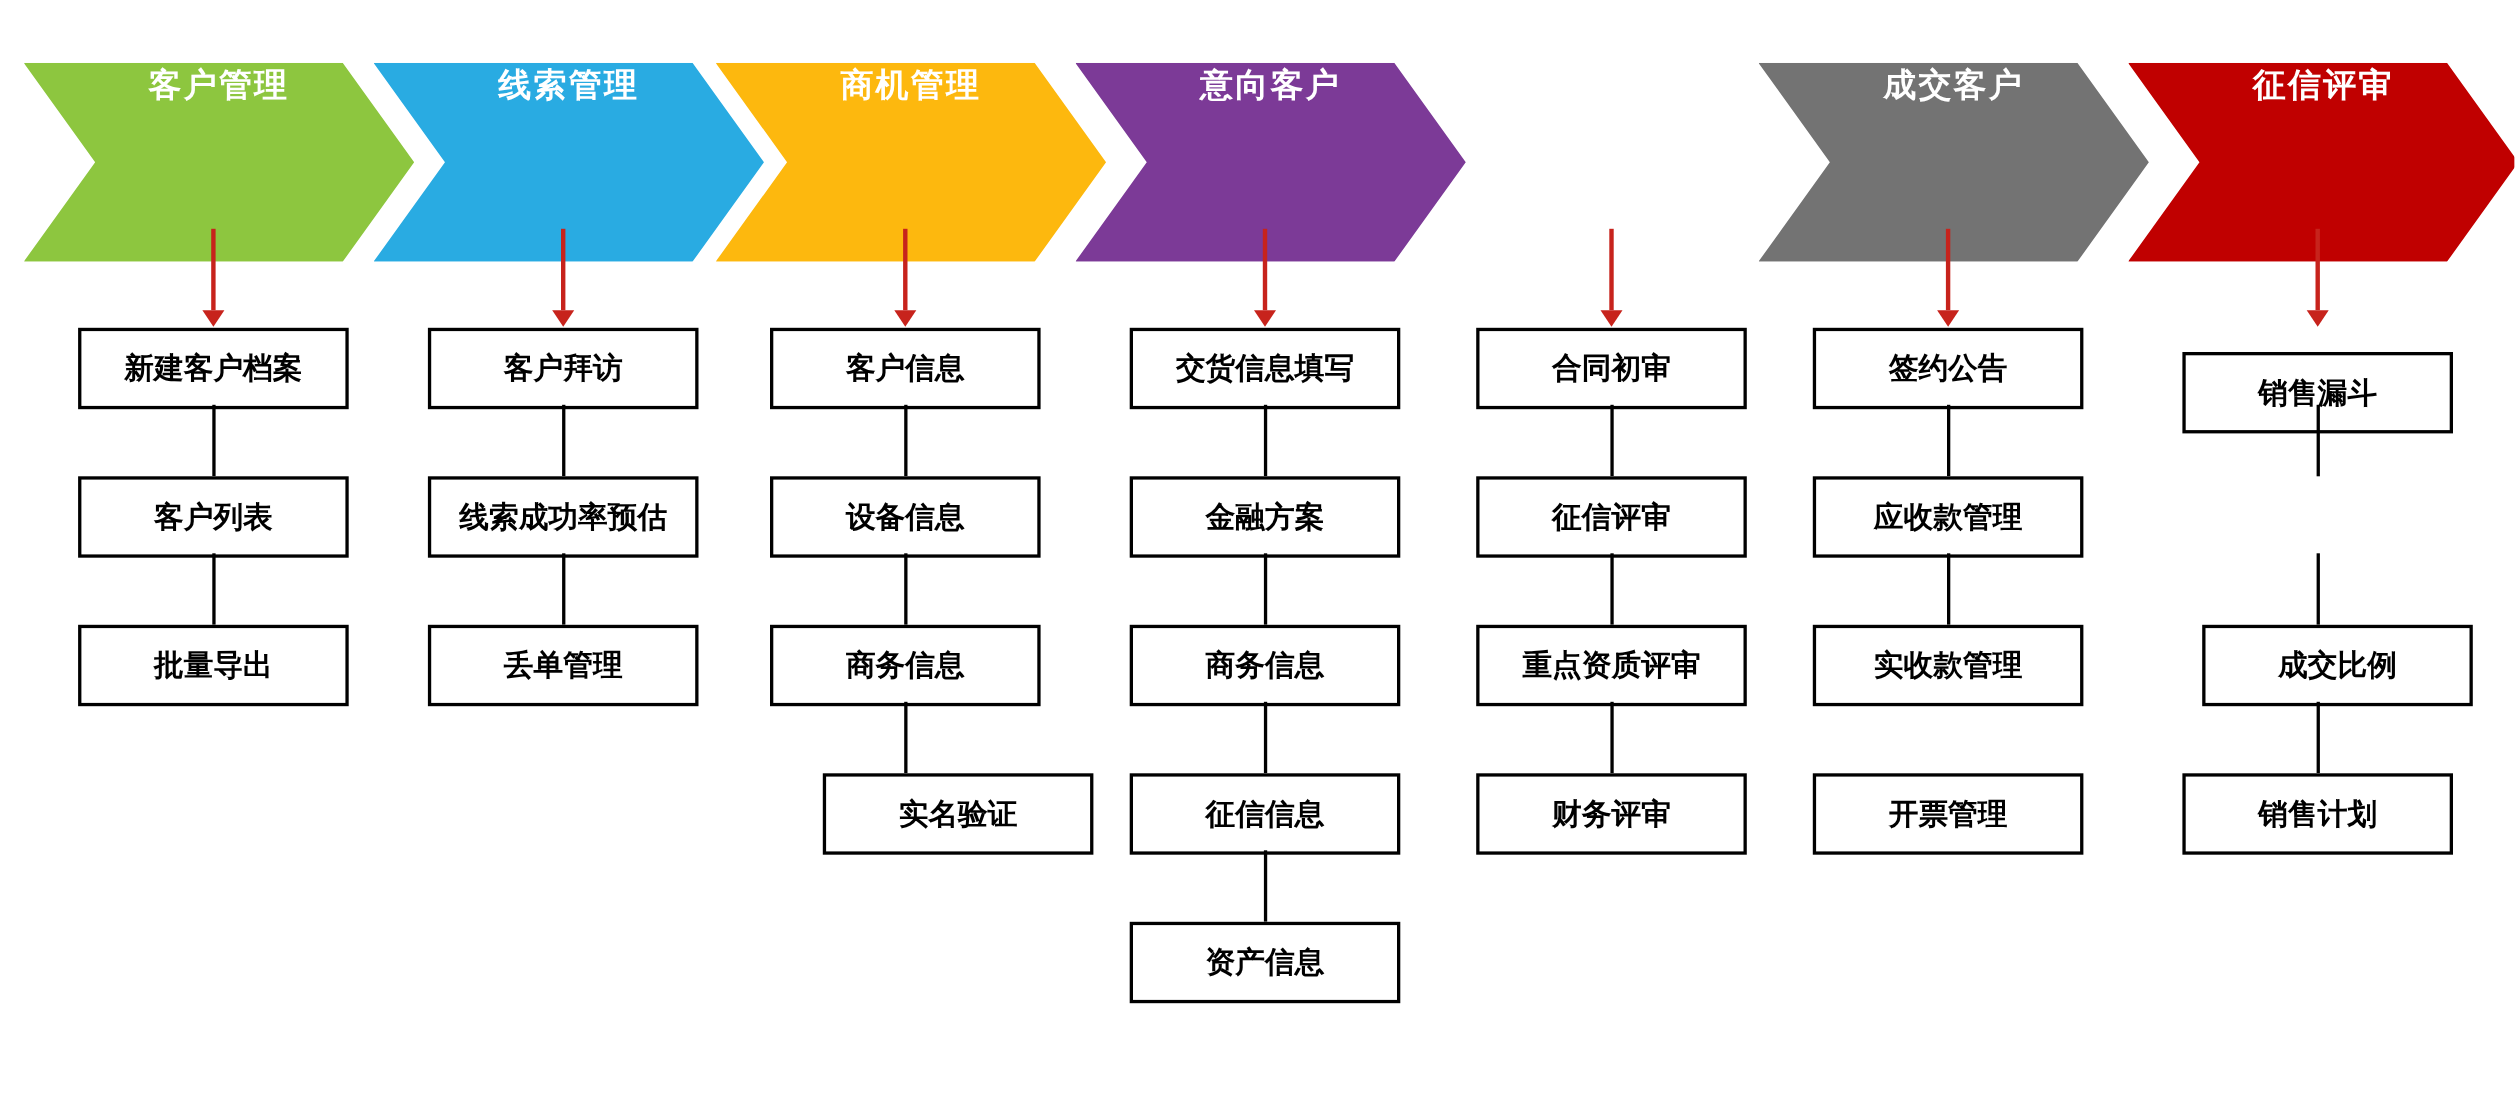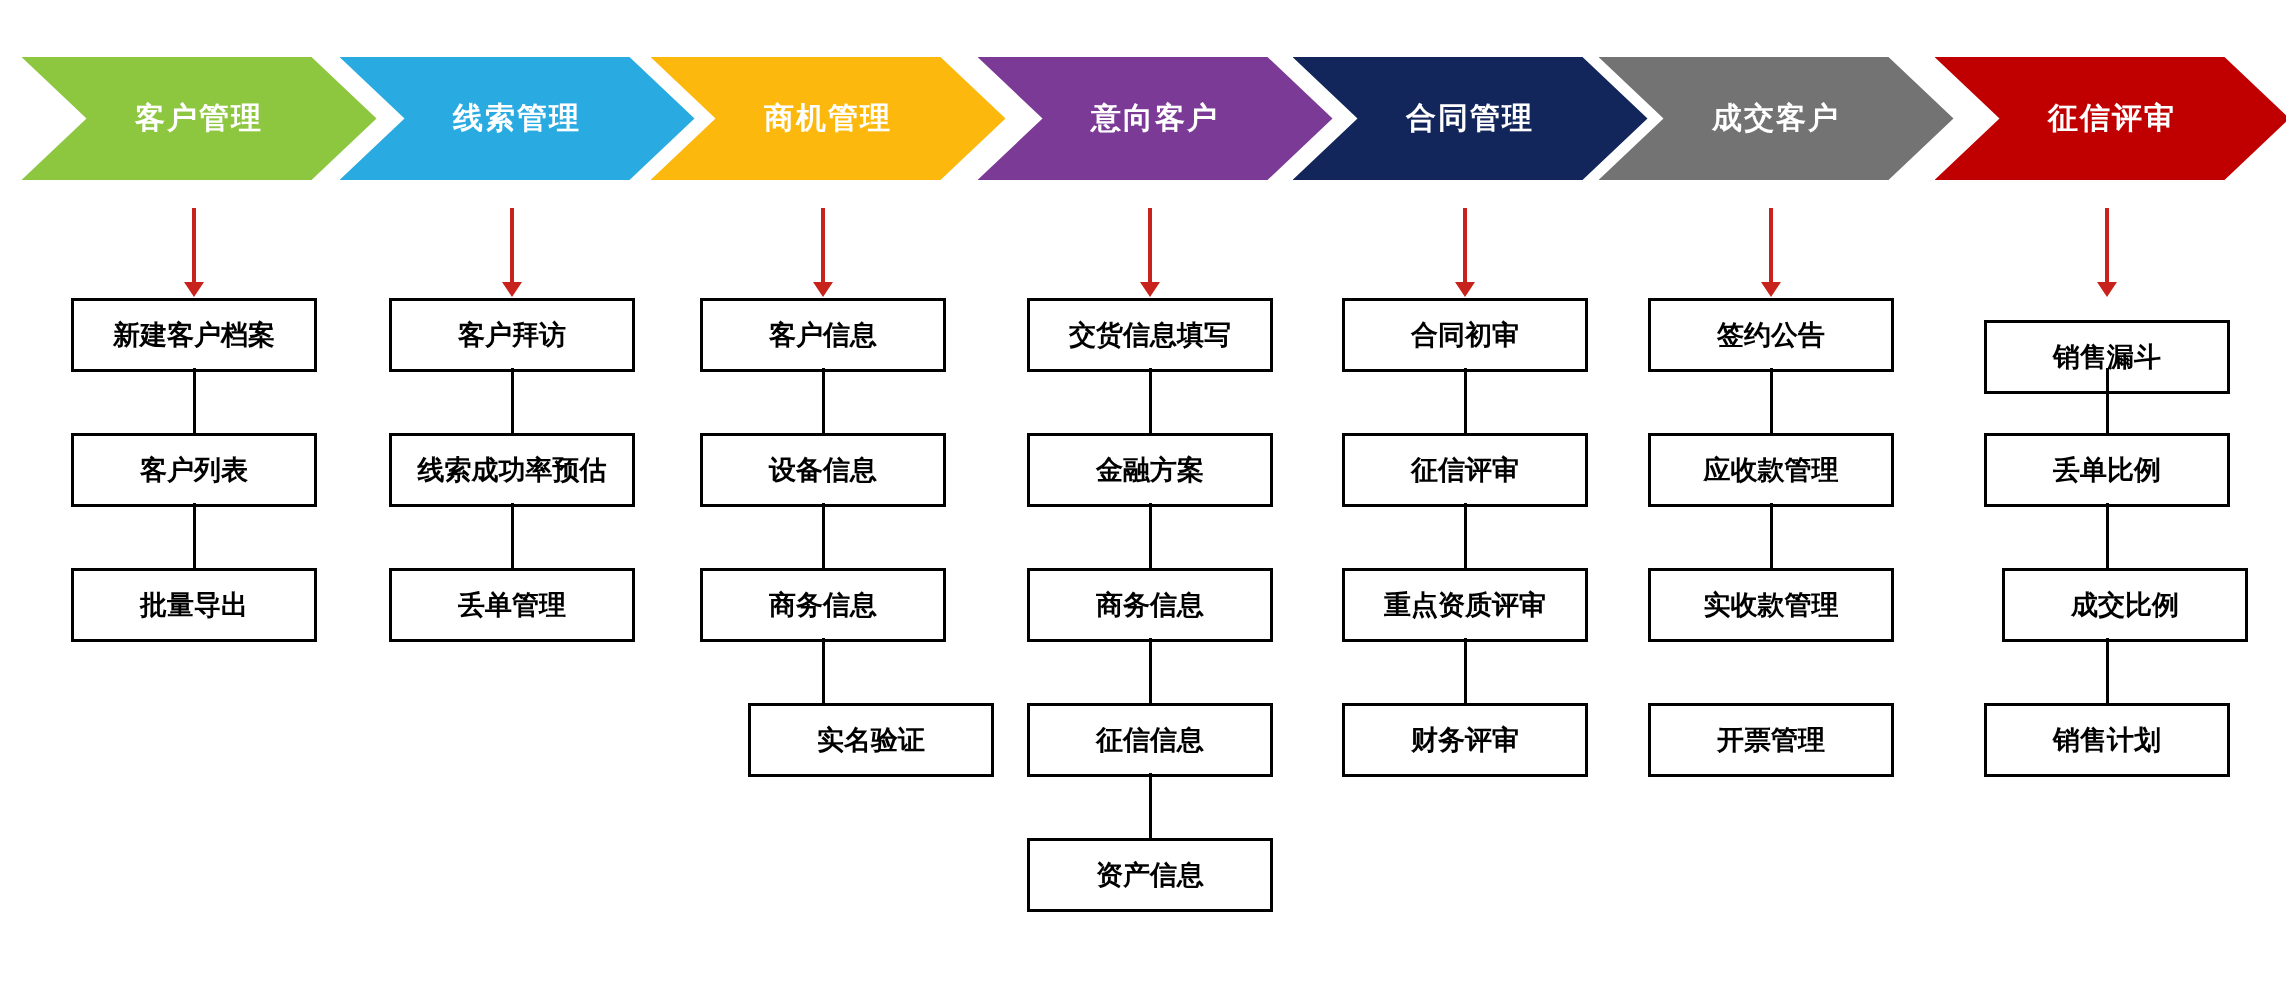--- a/index.html
+++ b/index.html
@@ -11,24 +11,23 @@
   #diagram-root {
     position: relative;
     width: 2286px;
     height: 997px;
     background: #ffffff;
     overflow: hidden;
   }
   .chevron {
     position: absolute;
     top: 57px;
-    height: 123px;
+    height: 181px;
     width: 355px;
     display: flex;
-    align-items: center;
     justify-content: center;
     clip-path: polygon(0 0, calc(100% - 65px) 0, 100% 50%, calc(100% - 65px) 100%, 0 100%, 65px 50%);
   }
   .chevron-label {
     color: #ffffff;
     font-size: 30px;
     font-weight: 700;
     letter-spacing: 2px;
     white-space: nowrap;
   }
@@ -125,23 +124,20 @@
     </div>
     <div class="process-node" style="left: 1027px; top: 298px;">交货信息填写</div>
     <div class="connector-line" style="left: 1148.5px; top: 368px; height: 65px;"></div>
     <div class="process-node" style="left: 1027px; top: 433px;">金融方案</div>
     <div class="connector-line" style="left: 1148.5px; top: 503px; height: 65px;"></div>
     <div class="process-node" style="left: 1027px; top: 568px;">商务信息</div>
     <div class="connector-line" style="left: 1148.5px; top: 638px; height: 65px;"></div>
     <div class="process-node" style="left: 1027px; top: 703px;">征信信息</div>
     <div class="connector-line" style="left: 1148.5px; top: 773px; height: 65px;"></div>
     <div class="process-node" style="left: 1027px; top: 838px;">资产信息</div>
-    <div class="chevron" style="left: 1292.5px; background: rgb(18, 38, 91);">
-      <span class="chevron-label">合同管理</span>
-    </div>
     <div class="flow-arrow" style="left: 1455px;">
       <div class="arrow-stem" style="background: rgb(199, 35, 28);"></div>
       <div class="arrow-head" style="border-top-color: rgb(199, 35, 28);"></div>
     </div>
     <div class="process-node" style="left: 1342px; top: 298px;">合同初审</div>
     <div class="connector-line" style="left: 1463.5px; top: 368px; height: 65px;"></div>
     <div class="process-node" style="left: 1342px; top: 433px;">征信评审</div>
     <div class="connector-line" style="left: 1463.5px; top: 503px; height: 65px;"></div>
     <div class="process-node" style="left: 1342px; top: 568px;">重点资质评审</div>
     <div class="connector-line" style="left: 1463.5px; top: 638px; height: 65px;"></div>
@@ -161,18 +157,17 @@
     <div class="process-node" style="left: 1648px; top: 703px;">开票管理</div>
     <div class="chevron" style="left: 1934.5px; background: rgb(192, 0, 0);">
       <span class="chevron-label">征信评审</span>
     </div>
     <div class="flow-arrow" style="left: 2097px;">
       <div class="arrow-stem" style="background: rgb(199, 35, 28);"></div>
       <div class="arrow-head" style="border-top-color: rgb(199, 35, 28);"></div>
     </div>
     <div class="process-node" style="left: 1984px; top: 298px; margin-top: 22px;">销售漏斗</div>
     <div class="connector-line" style="left: 2105.5px; top: 368px; height: 65px;"></div>
-    <div class="process-node" style="left: 1984px; top: 433px;">丢单比例</div>
     <div class="connector-line" style="left: 2105.5px; top: 503px; height: 65px;"></div>
     <div class="process-node" style="left: 1984px; top: 568px; margin-left: 18px;">成交比例</div>
     <div class="connector-line" style="left: 2105.5px; top: 638px; height: 65px;"></div>
     <div class="process-node" style="left: 1984px; top: 703px;">销售计划</div>
   </div>
 
 </body></html>

